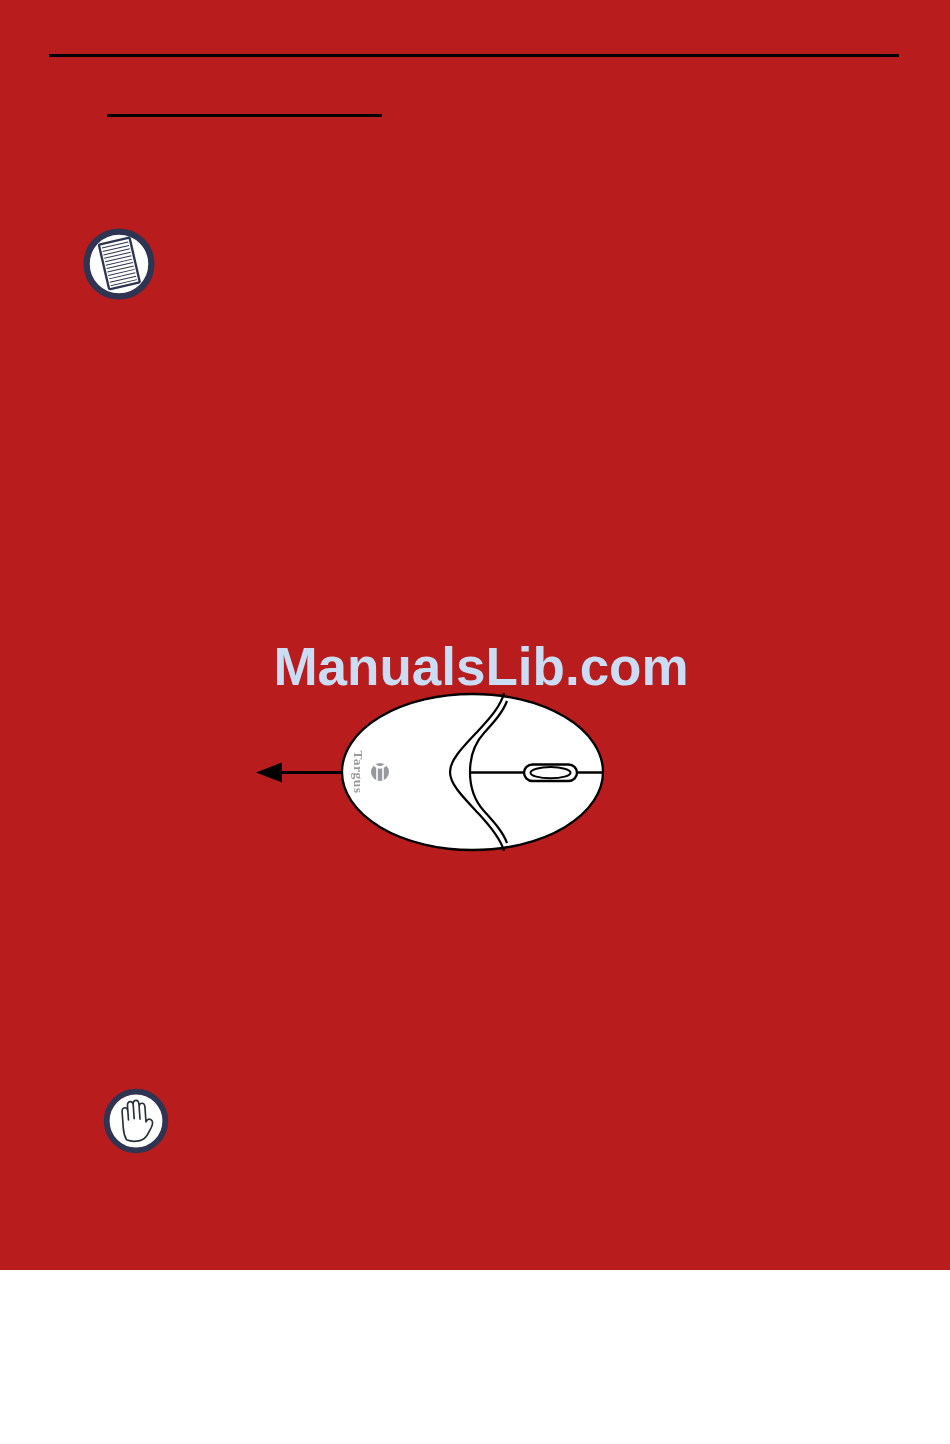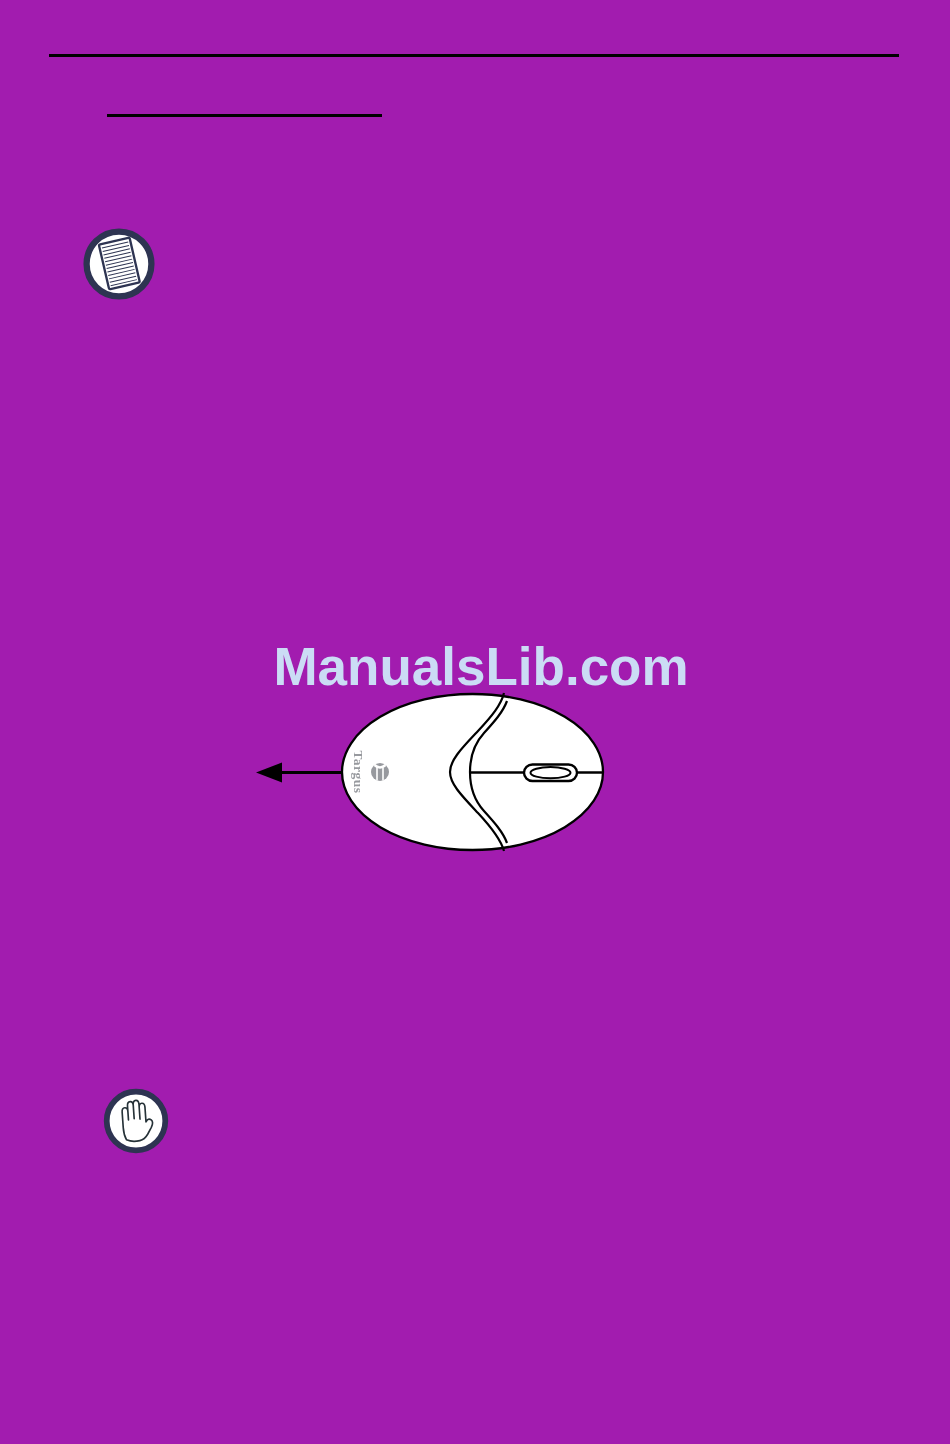--- a/index.html
+++ b/index.html
@@ -1,20 +1,20 @@
 <!DOCTYPE html>
 <html><head>
 <meta charset="utf-8">
 <style>
   html, body { margin: 0; padding: 0; background: #ffffff; }
   .page {
     position: relative;
     width: 950px;
-    height: 1444px;
-    background: #a21caf;
+    height: 1270px;
+    background: #b91c1c;
     overflow: hidden;
     font-family: "Liberation Sans", sans-serif;
   }
   .rule {
     position: absolute;
     background: #000000;
   }
   .header-rule {
     left: 49px; top: 54px;
     width: 850px; height: 3px;

